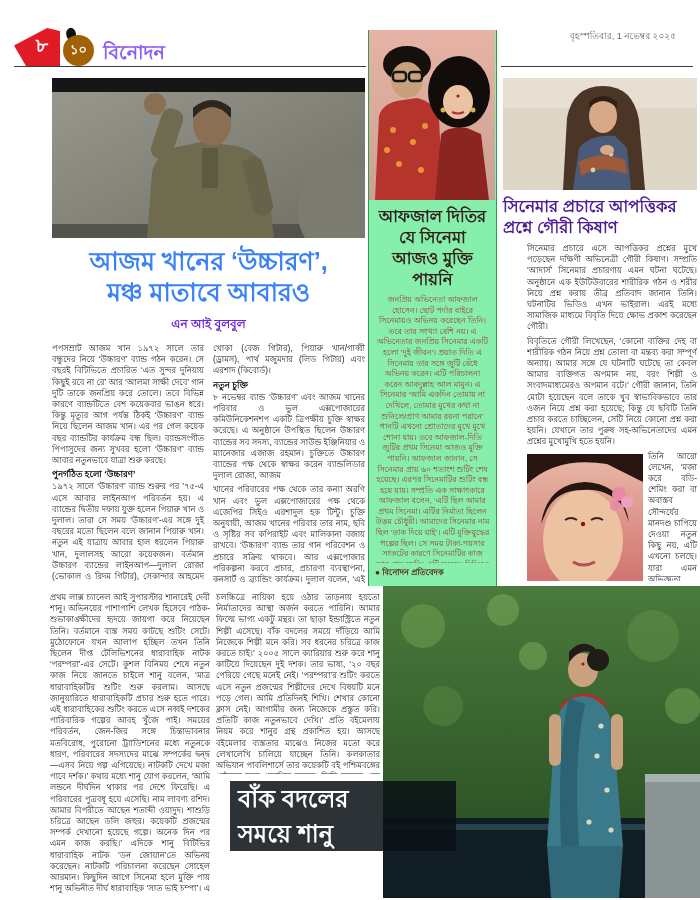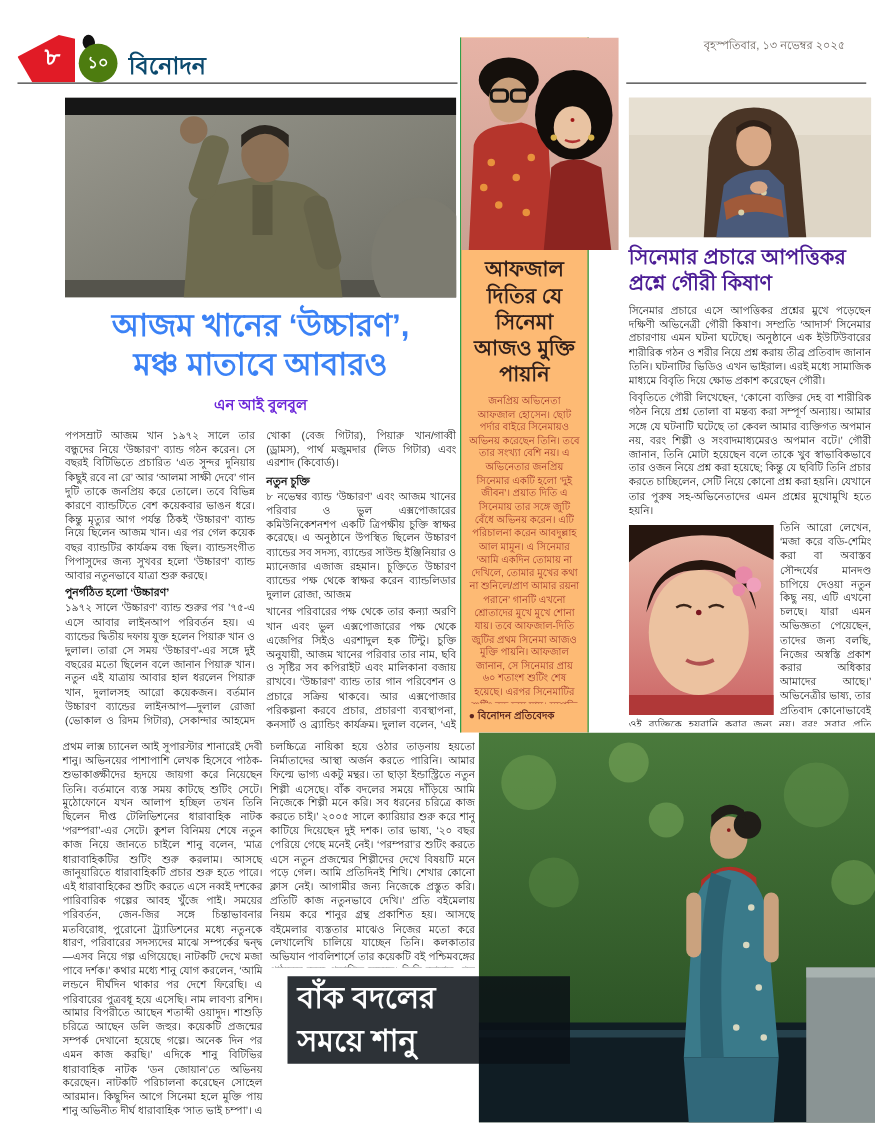--- a/index.html
+++ b/index.html
@@ -7,55 +7,55 @@
     width:700px;height:900px;position:relative;background:#ffffff;
     font-family:"Liberation Sans","DejaVu Sans",sans-serif;color:#1c1c1c;overflow:hidden;
   }
   .abs{position:absolute;}
   
   .badge{left:14px;top:28px;width:46px;height:38px;background:#e11b26;
     clip-path:polygon(0 46%,72% 0,100% 8%,100% 100%,26% 100%);
     display:flex;align-items:center;justify-content:center;}
   .badge span{color:#fff;font-size:19px;font-weight:bold;margin-left:10px;}
   .logo-circle{left:63px;top:35px;width:31px;height:31px;border-radius:50%;
-    background:#4d7c0f;display:flex;align-items:center;justify-content:center;}
+    background:#a16207;display:flex;align-items:center;justify-content:center;}
   .logo-circle b{color:#fff;font-size:13px;}
   .logo-leaf{left:66px;top:28px;width:10px;height:12px;background:#111;
     border-radius:60% 40% 55% 45%;transform:rotate(-25deg);}
-  .section-title{left:103px;top:38px;font-size:19px;font-weight:bold;color:#0c4a6e;}
+  .section-title{left:103px;top:38px;font-size:19px;font-weight:bold;color:#8b5cf6;}
   .paper-block{right:8px;top:27px;width:260px;text-align:right;}
   .paper-name{font-size:21px;font-weight:800;color:#101010;letter-spacing:.2px;}
   .paper-date{font-size:9px;color:#6a625c;margin-top:2px;padding-right:16px;}
   .rule{border-top:1.6px solid #3a3a3a;height:0;}
   .rule-left{left:14px;top:66px;width:352px;}
   .rule-right{left:501px;top:66px;width:192px;}
   
   #azam{left:52px;top:78px;width:313px;}
   .photo-frame{width:100%;display:block;}
   .azam-headline{margin-top:8px;text-align:center;font-size:25px;line-height:31px;
     font-weight:700;color:#3b82f6;}
   .azam-byline{margin-top:7px;text-align:center;font-size:12px;font-weight:700;color:#6d28d9;}
   .azam-cols{margin-top:8px;height:244px;overflow:hidden;
     column-count:2;column-gap:9px;column-fill:auto;}
   .bodytext{font-size:8.3px;line-height:11.2px;text-align:justify;color:#1c1c1c;}
   .bodytext p{margin:0 0 3px 0;}
   .subhead{font-size:8.7px;font-weight:700;color:#0d0d0d;margin:3px 0 1px 0;}
   
-  #afzal{left:368px;top:30px;width:103px;height:556px;box-sizing:border-box;
+  #afzal{left:368px;top:30px;width:129px;height:556px;box-sizing:border-box;
     border-left:1.6px solid #2f9e4f;border-right:1.6px solid #2f9e4f;
-    background:#fdba74;display:flex;flex-direction:column;}
+    background:#86efac;display:flex;flex-direction:column;}
   .afzal-headline{padding:6px 5px 3px;text-align:center;font-size:16.5px;line-height:21px;
     font-weight:700;color:#33201b;}
   .afzal-body{flex:1;overflow:hidden;padding:2px 6px 0;font-size:7.9px;line-height:10.6px;
     text-align:center;color:#a03a30;}
   .afzal-sign{padding:3px 6px 7px;text-align:left;font-size:8.2px;font-weight:700;color:#5a241e;}
   
   #gouri{left:503px;top:78px;width:194px;}
   .gouri-headline{margin-top:6px;font-size:16.5px;line-height:21px;font-weight:700;color:#4c1d95;}
-  .gouri-body{margin-top:5px;height:338px;overflow:hidden;}
+  .gouri-body{margin-top:5px;height:338px;overflow:hidden;margin-left:24px;}
   .gouri-face{float:left;width:116px;height:152px;margin:3px 5px 0 0;}
   
   #shanu-photo{left:383px;top:586px;width:317px;height:312px;}
   #shanu-col1{left:50px;top:592px;width:160px;height:302px;overflow:hidden;}
   #shanu-col2{left:216px;top:592px;width:164px;height:182px;overflow:hidden;}
   #shanu-title{left:230px;top:781px;width:226px;z-index:5;}
   .title-band{background:rgba(10,16,22,.86);color:#ffffff;text-align:left;
     font-size:24px;line-height:1;font-weight:700;padding:6px 8px 5px;}
   .title-byline{width:140px;margin-left:auto;background:rgba(10,16,22,.86);color:#f2f2f2;
     text-align:center;font-size:11px;font-weight:700;padding:2px 8px 3px;}
@@ -66,21 +66,21 @@
 
 <div class="abs badge">
   <span>৮</span>
 </div>
 <div class="abs logo-leaf"></div>
 <div class="abs logo-circle">
   <b>১০</b>
 </div>
 <div class="abs section-title">বিনোদন</div>
 <div class="abs paper-block">
-  <div class="paper-date">বৃহস্পতিবার, ১৩ নভেম্বর ২০২৫</div>
+  <div class="paper-date">বৃহস্পতিবার, 1 নভেম্বর ২০২৫</div>
 </div>
 <div class="abs rule rule-left"></div>
 <div class="abs rule rule-right"></div>
 
 <div class="abs" id="azam">
   <svg class="photo-frame" width="313" height="160" viewBox="0 0 313 160">
     <defs>
       <linearGradient id="wall" x1="0" y1="0" x2="1" y2="1">
         <stop offset="0" stop-color="#9a998f"></stop>
           <stop offset="1" stop-color="#6e6e64"></stop>

